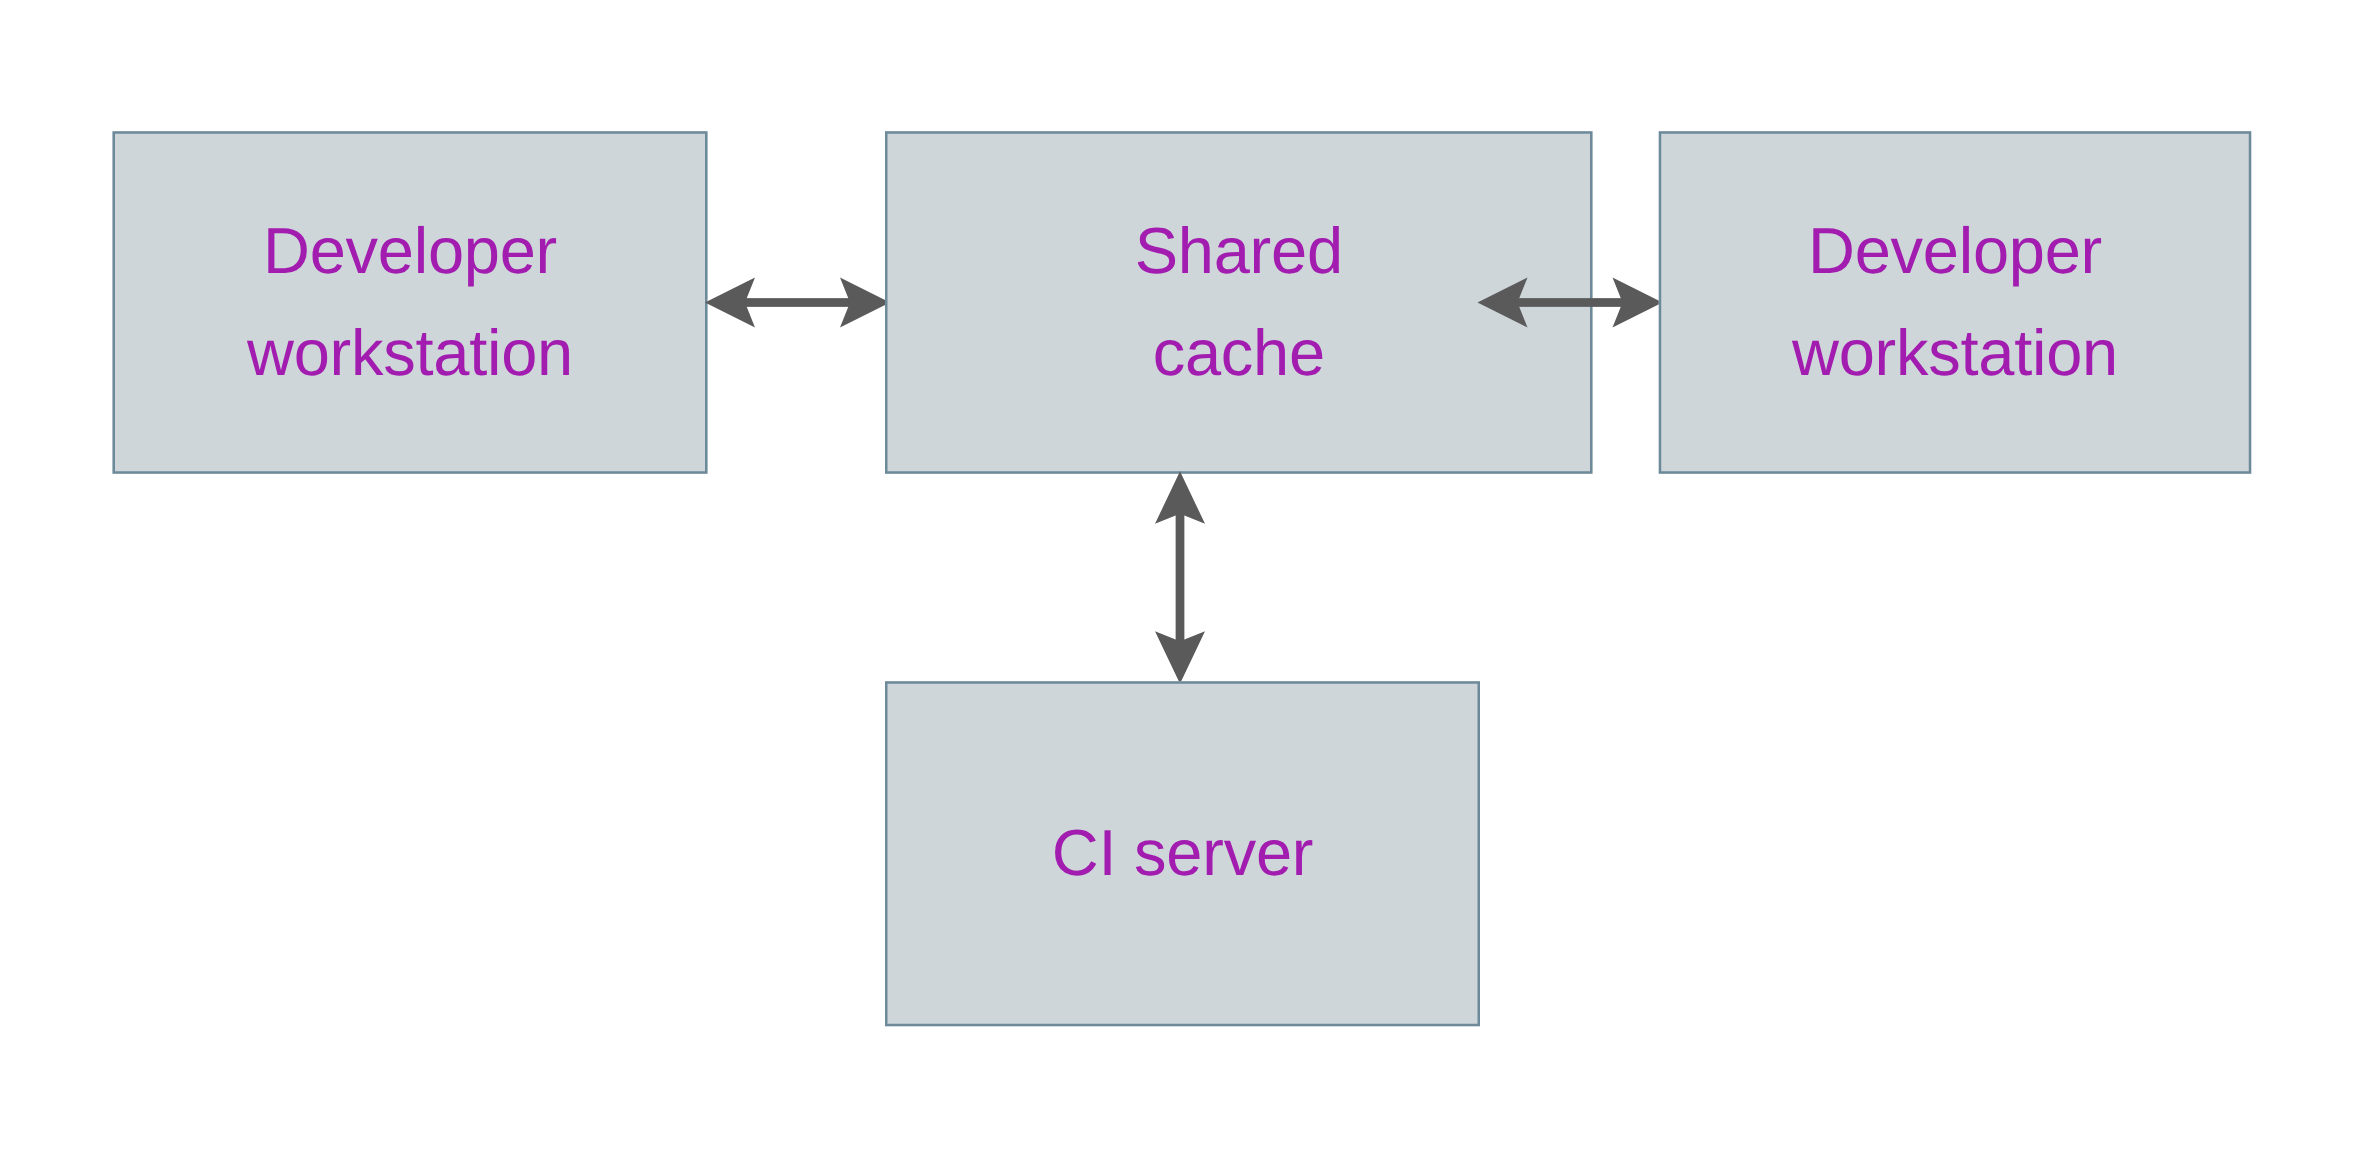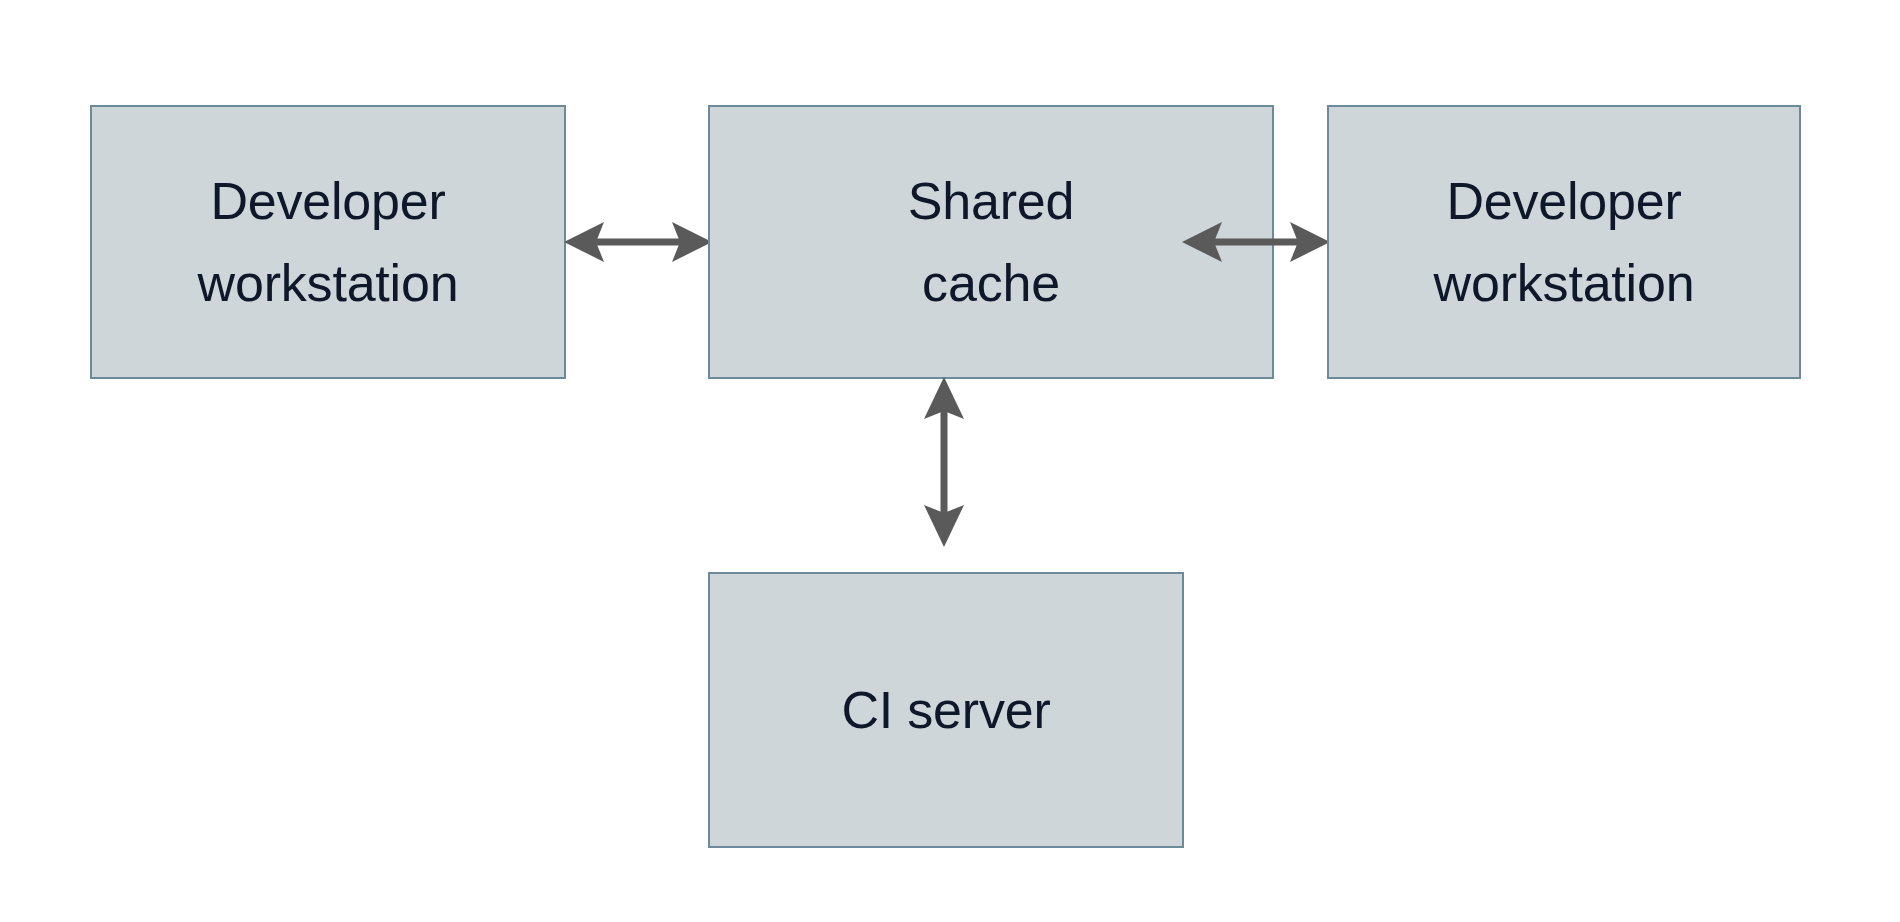--- a/index.html
+++ b/index.html
@@ -22,34 +22,34 @@
     position: absolute;
     box-sizing: border-box;
     background: #ced6da;
     border: 2px solid #6d8a9a;
     display: flex;
     align-items: center;
     justify-content: center;
     text-align: center;
   }
   .node-label {
-    color: #0f172a;
+    color: #a21caf;
     font-family: "Liberation Sans", sans-serif;
     font-size: 52px;
     font-weight: 400;
     line-height: 1.58;
     letter-spacing: -0.2px;
     white-space: pre-line;
     padding: 0 6px;
   }
   
   #node-dev-left   { left: 90px;   top: 105px; width: 476px; height: 274px; }
   #node-shared     { left: 708px;  top: 105px; width: 566px; height: 274px; }
   #node-dev-right  { left: 1327px; top: 105px; width: 474px; height: 274px; }
-  #node-ci         { left: 708px;  top: 572px; width: 476px; height: 276px; }
+  #node-ci         { left: 708px;  top: 545px; width: 476px; height: 276px; }
 
   .connector {
     position: absolute;
     pointer-events: none;
   }
   #edge-left-shared  { left: 560px;  top: 206px; width: 156px; height: 72px; }
   #edge-shared-right { left: 1178px; top: 206px; width: 156px; height: 72px; }
   #edge-shared-ci    { left: 908px;  top: 373px; width: 72px;  height: 178px; }
 </style>
 </head>

